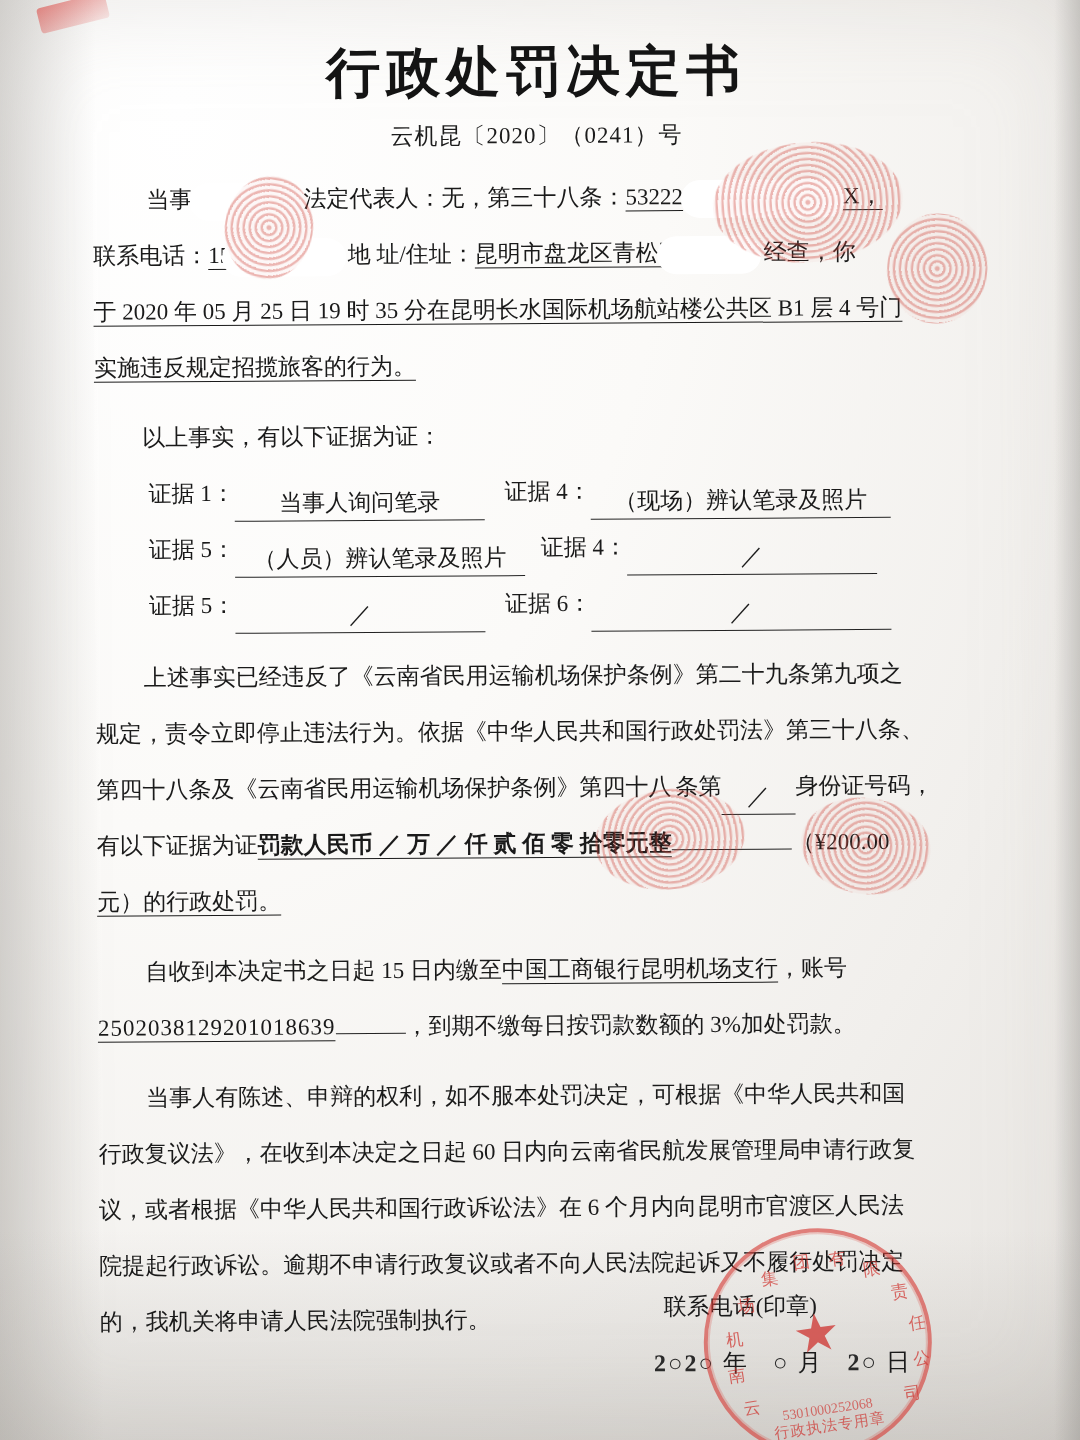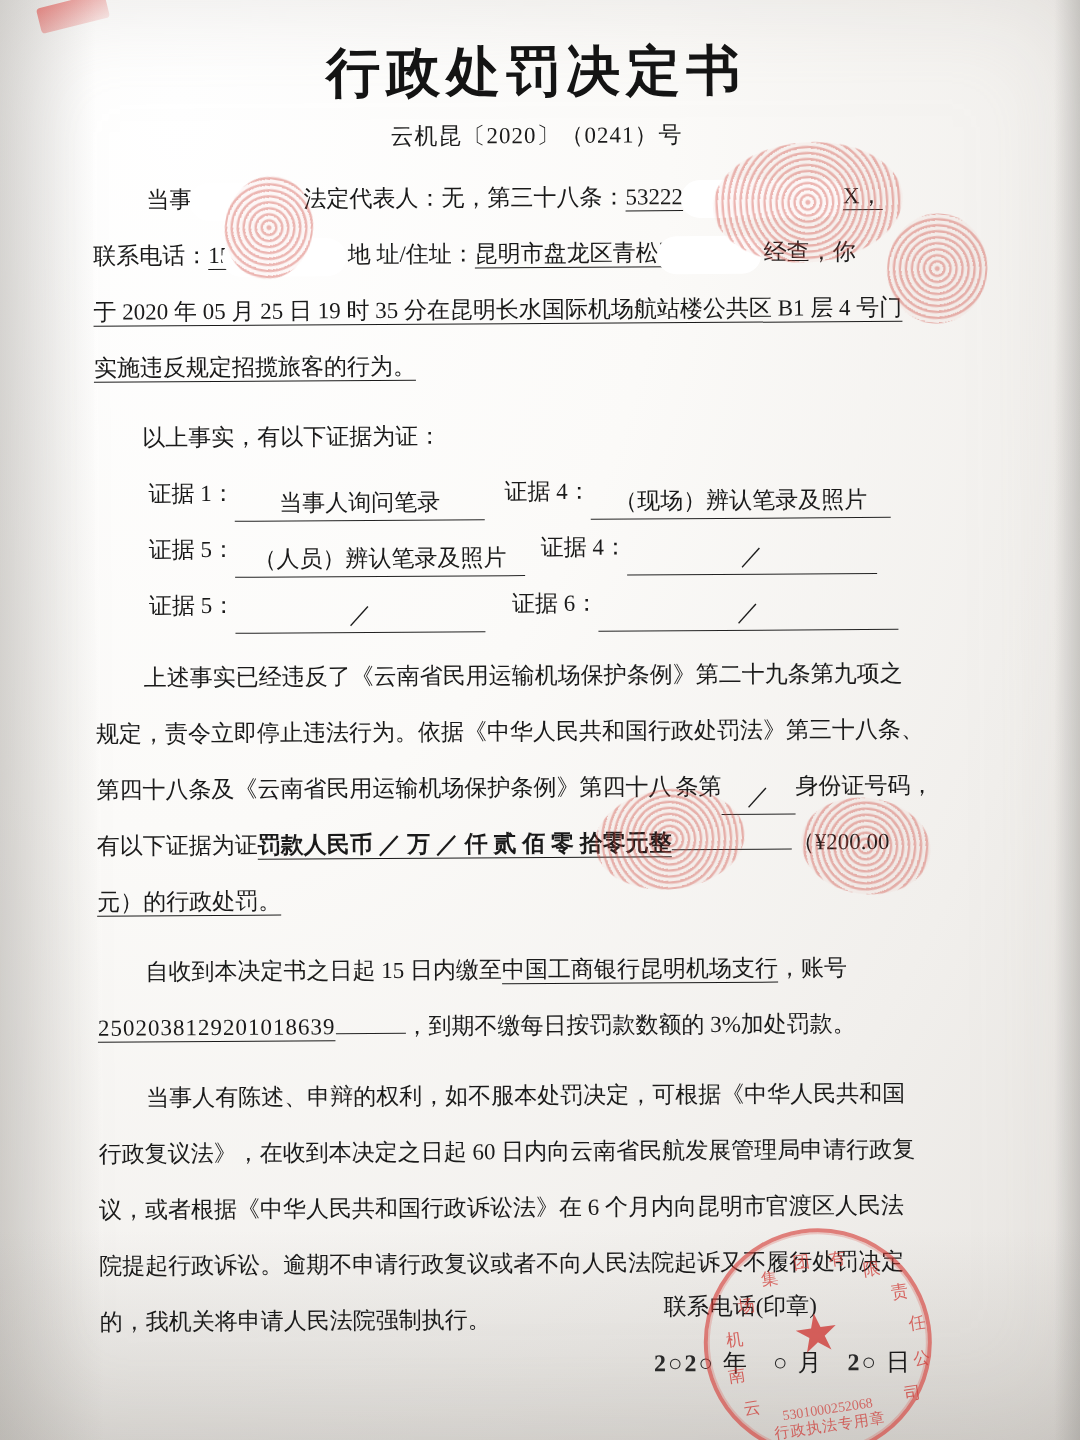--- a/index.html
+++ b/index.html
@@ -269,21 +269,21 @@
 
       <div class="ev-row">
         <span class="ind"></span>
         <span class="ev-label">证据 5：</span><span class="ev-fill" style="width:290px;">（人员）辨认笔录及照片</span>
         <span class="ev-label" style="margin-left:10px;">证据 4：</span><span class="ev-fill" style="width:250px;">／</span>
       </div>
 
       <div class="ev-row">
         <span class="ind"></span>
         <span class="ev-label">证据 5：</span><span class="ev-fill" style="width:250px;">／</span>
-        <span class="ev-label" style="margin-left:21px;">证据 6：</span><span class="ev-fill" style="width:300px;">／</span>
+        <span class="ev-label" style="margin-left:14px;">证据 6：</span><span class="ev-fill" style="width:300px;">／</span>
       </div>
 
       <div class="ln" style="margin-top:16px;">
         <span class="ind"></span><span>上述事实已经违反了《云南省民用运输机场保护条例》第二十九条第九项之</span>
       </div>
       <div class="ln">
         <span>规定，责令立即停止违法行为。依据《中华人民共和国行政处罚法》第三十八条、</span>
       </div>
       <div class="ln">
         <span>第四十八条及《云南省民用运输机场保护条例》第四十八</span><span style="display:inline-block;width:4px;"></span><span>条第</span><span class="ev-fill" style="width:74px;">／</span><span>身份证号码，</span>

